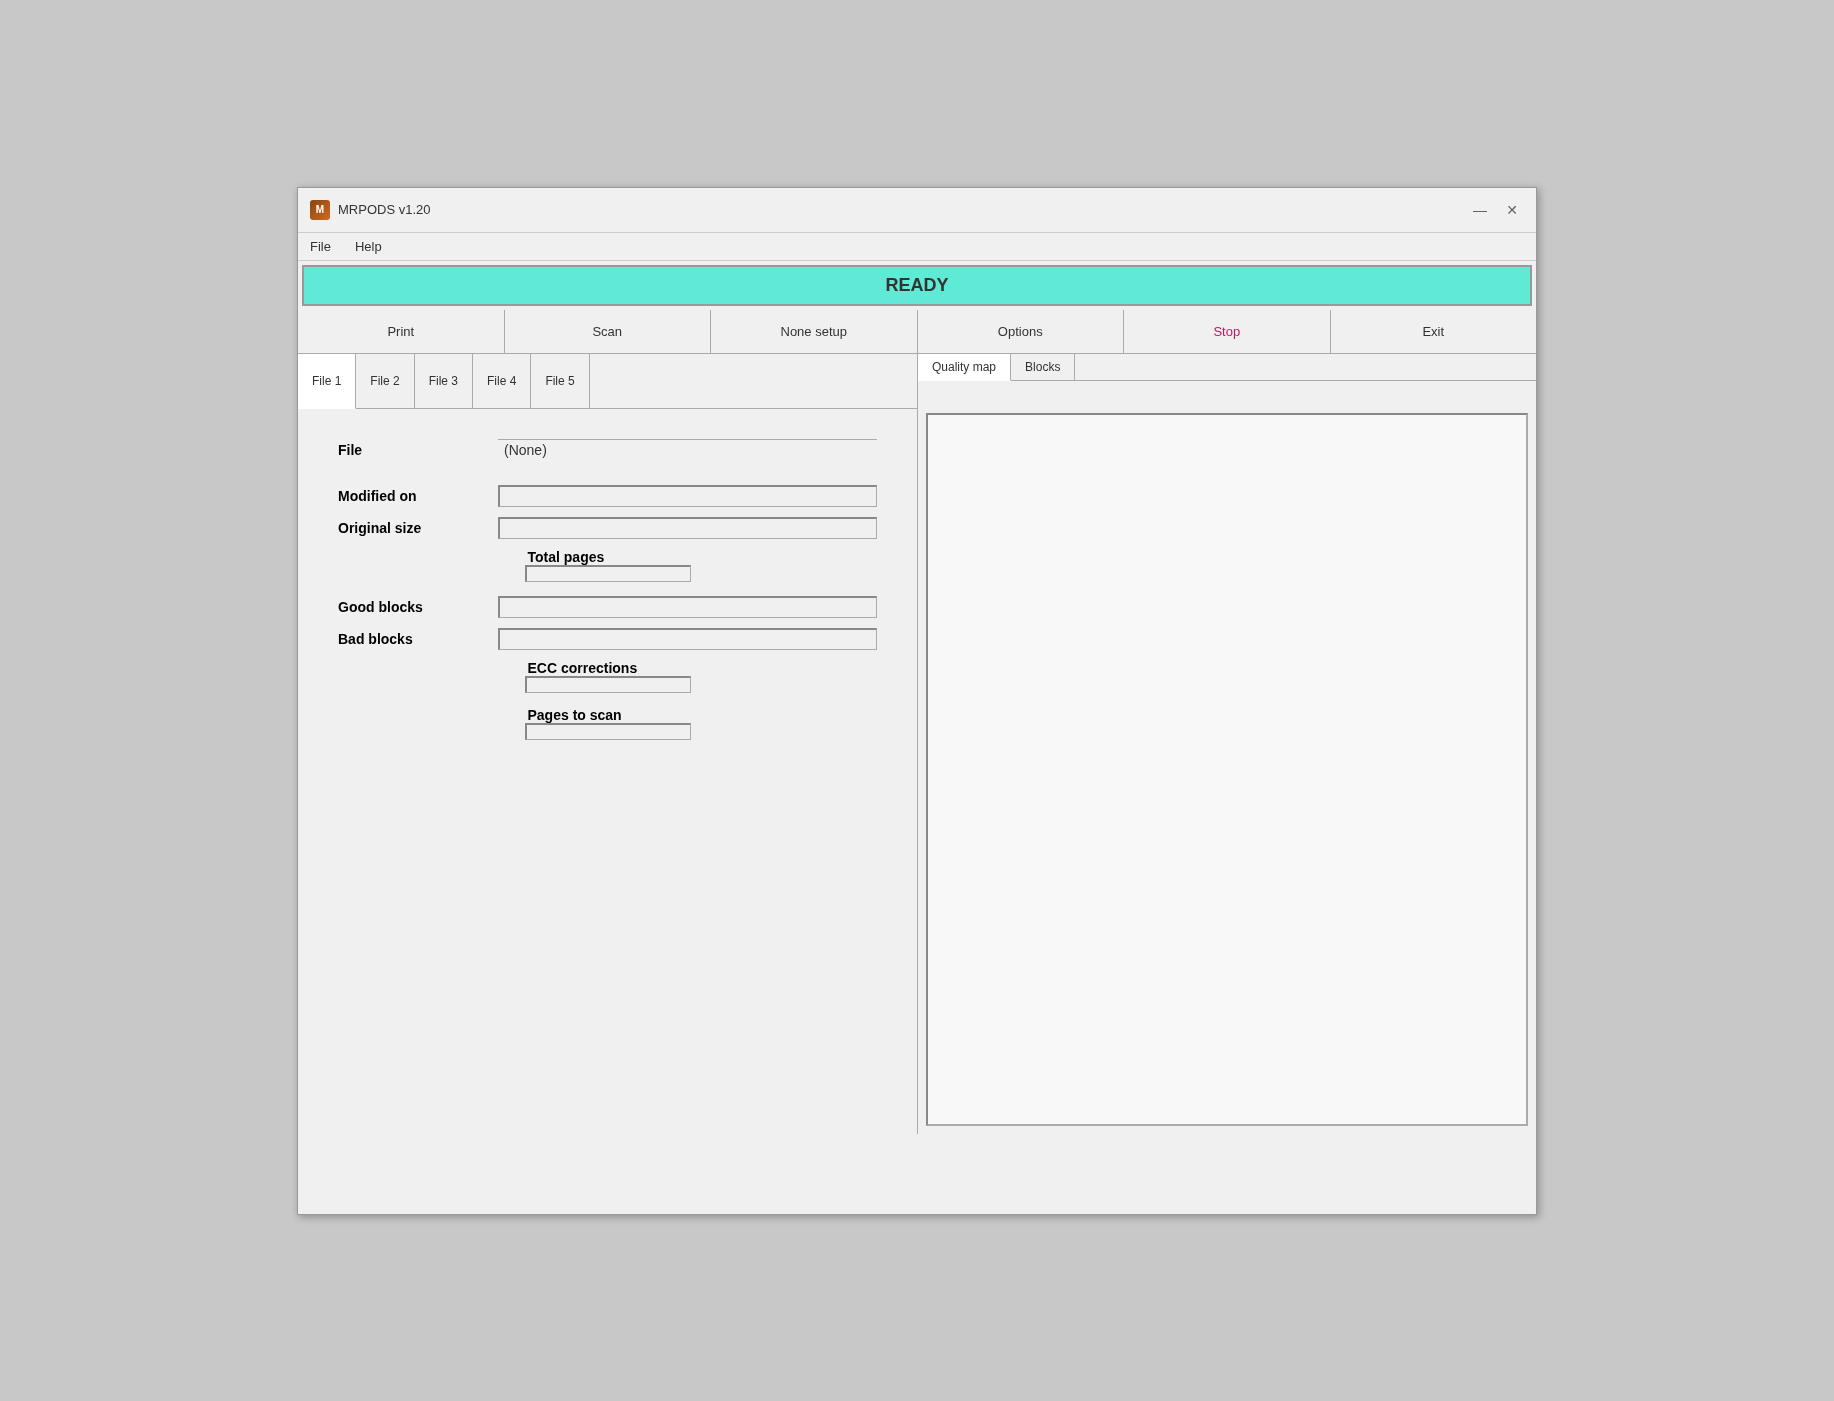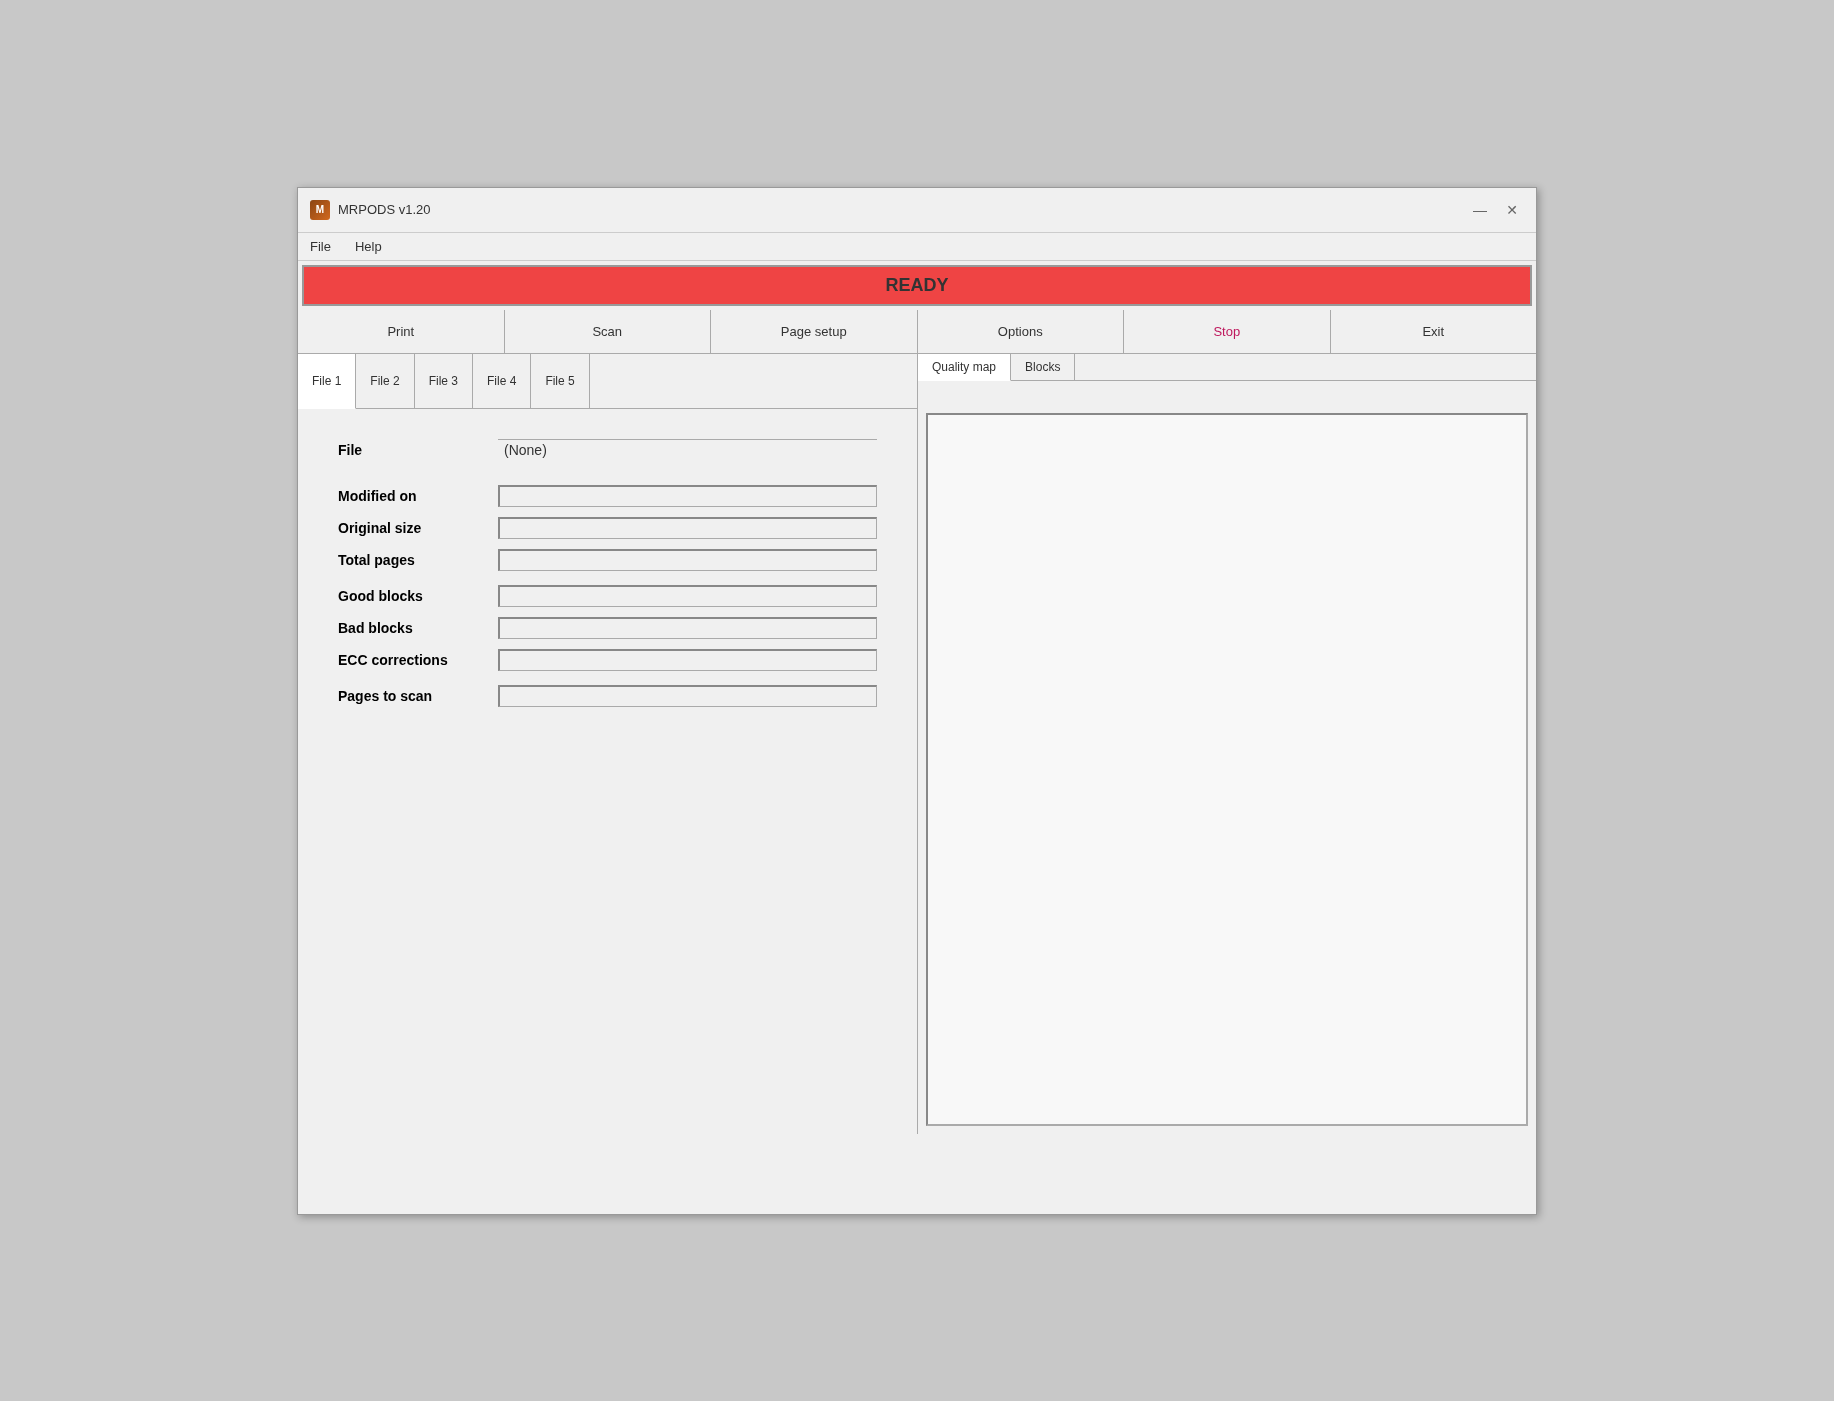--- a/index.html
+++ b/index.html
@@ -84,21 +84,21 @@
     }
 
     .menu-item {
       font-size: 13px;
       color: #333;
       cursor: pointer;
       padding: 2px 4px;
     }
 
     .status-bar {
-      background: #ef4444;
+      background: #5eead4;
       border: 2px solid #999;
       margin: 4px;
       padding: 8px;
       text-align: center;
       font-size: 18px;
       font-weight: bold;
       color: #333;
     }
 
     .toolbar {
@@ -202,20 +202,21 @@
       border-top: 2px solid #888;
       border-left: 2px solid #888;
       background: #f0f0f0;
       height: 22px;
       padding: 0 4px;
       font-size: 12px;
     }
 
     .section-gap {
       margin-bottom: 14px;
+      flex-direction: column;
     }
 
     .action-buttons {
       display: flex;
       gap: 0;
       margin-top: 20px;
     }
 
     .action-btn {
       flex: 1;
@@ -298,21 +299,21 @@
     <span class="menu-item">Help</span>
   </div>
 
   <div class="status-bar">
     <span>READY</span>
   </div>
 
   <div class="toolbar">
     <button class="toolbar-btn">Print</button>
     <button class="toolbar-btn">Scan</button>
-    <button class="toolbar-btn">Page setup</button>
+    <button class="toolbar-btn">None setup</button>
     <button class="toolbar-btn">Options</button>
     <button class="toolbar-btn stop-btn" disabled="">Stop</button>
     <button class="toolbar-btn">Exit</button>
   </div>
 
   <div class="main-content">
 
     <div class="left-panel">
 
       <div class="file-tabs">

